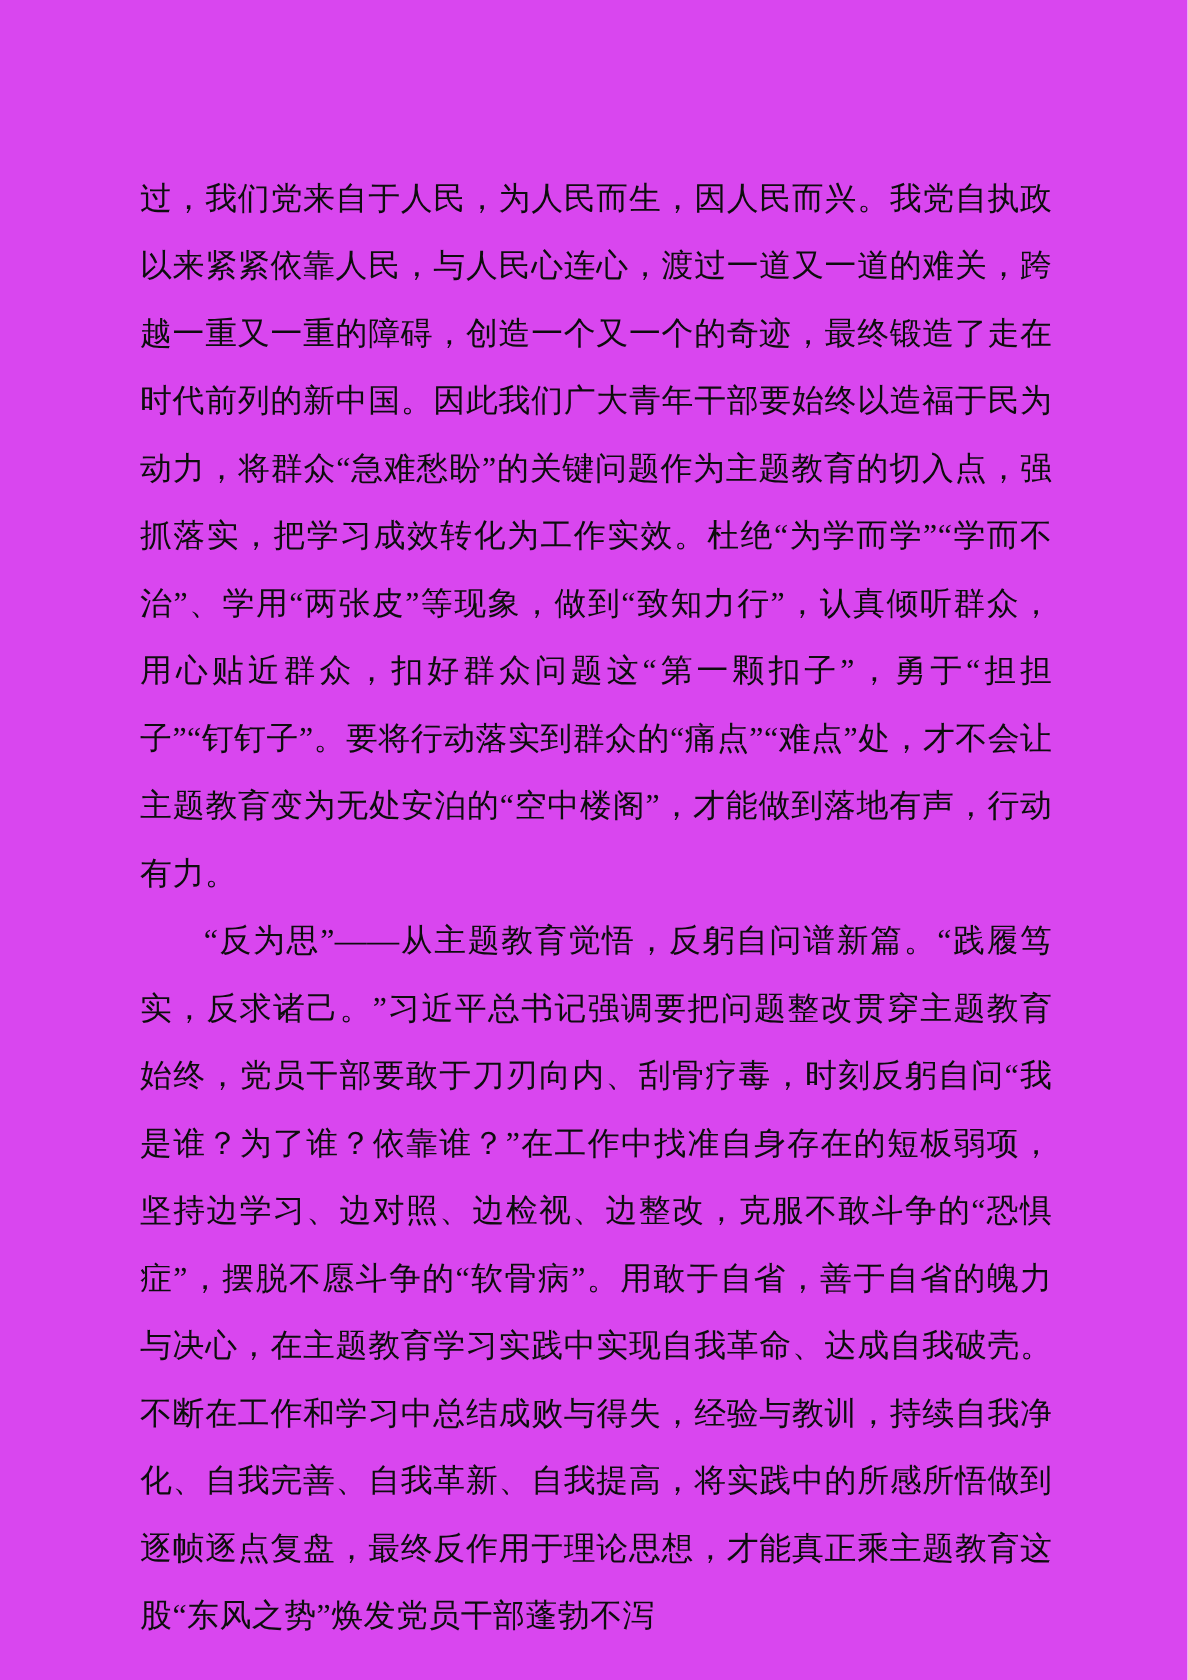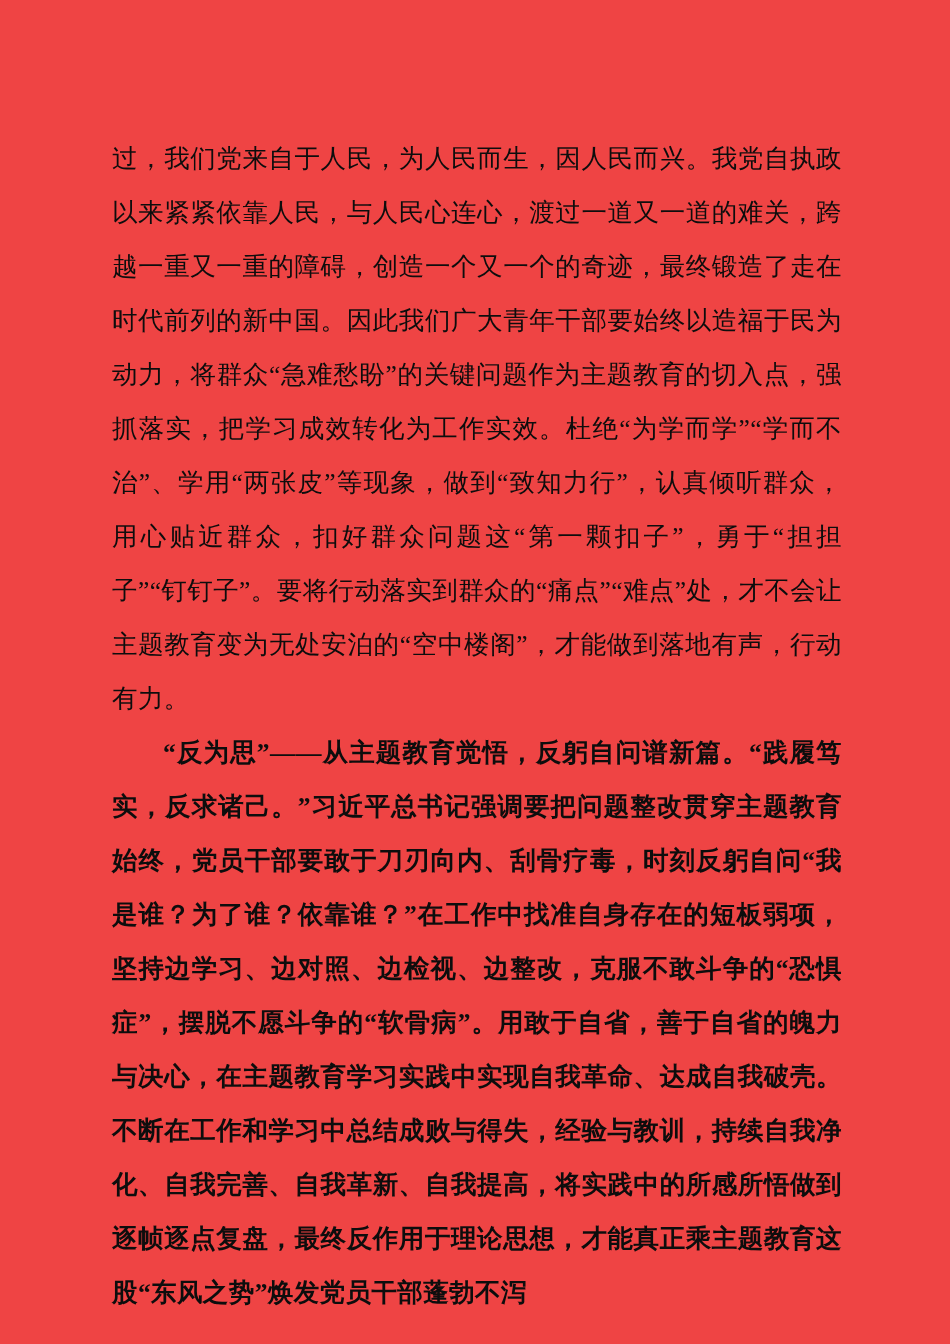--- a/index.html
+++ b/index.html
@@ -13,36 +13,35 @@
     font-family: "Liberation Serif", "DejaVu Serif", serif;
     color: #0d0d0d;
     overflow: hidden;
   }
   .page {
     position: relative;
     width: 950px;
     height: 1344px;
     box-sizing: border-box;
     padding: 132px 108px 60px 112px;
-    background: #ef4444;
+    background: #d946ef;
   }
   .doc-body {
     font-size: 25.5px;
     line-height: 54px;
     text-align: justify;
     text-justify: inter-ideograph;
     letter-spacing: 0.4px;
   }
   .para {
     margin: 0;
     text-indent: 0;
   }
   .para.indent {
     text-indent: 2em;
-    font-weight: bold;
   }
 </style>
 </head>
 <body>
 
 <div class="page">
   <div class="doc-body">
     <p class="para">过，我们党来自于人民，为人民而生，因人民而兴。我党自执政以来紧紧依靠人民，与人民心连心，渡过一道又一道的难关，跨越一重又一重的障碍，创造一个又一个的奇迹，最终锻造了走在时代前列的新中国。因此我们广大青年干部要始终以造福于民为动力，将群众“急难愁盼”的关键问题作为主题教育的切入点，强抓落实，把学习成效转化为工作实效。杜绝“为学而学”“学而不治”、学用“两张皮”等现象，做到“致知力行”，认真倾听群众，用心贴近群众，扣好群众问题这“第一颗扣子”，勇于“担担子”“钉钉子”。要将行动落实到群众的“痛点”“难点”处，才不会让主题教育变为无处安泊的“空中楼阁”，才能做到落地有声，行动有力。</p>
     <p class="para indent">“反为思”——从主题教育觉悟，反躬自问谱新篇。“践履笃实，反求诸己。”习近平总书记强调要把问题整改贯穿主题教育始终，党员干部要敢于刀刃向内、刮骨疗毒，时刻反躬自问“我是谁？为了谁？依靠谁？”在工作中找准自身存在的短板弱项，坚持边学习、边对照、边检视、边整改，克服不敢斗争的“恐惧症”，摆脱不愿斗争的“软骨病”。用敢于自省，善于自省的魄力与决心，在主题教育学习实践中实现自我革命、达成自我破壳。不断在工作和学习中总结成败与得失，经验与教训，持续自我净化、自我完善、自我革新、自我提高，将实践中的所感所悟做到逐帧逐点复盘，最终反作用于理论思想，才能真正乘主题教育这股“东风之势”焕发党员干部蓬勃不泻</p>
   </div>

